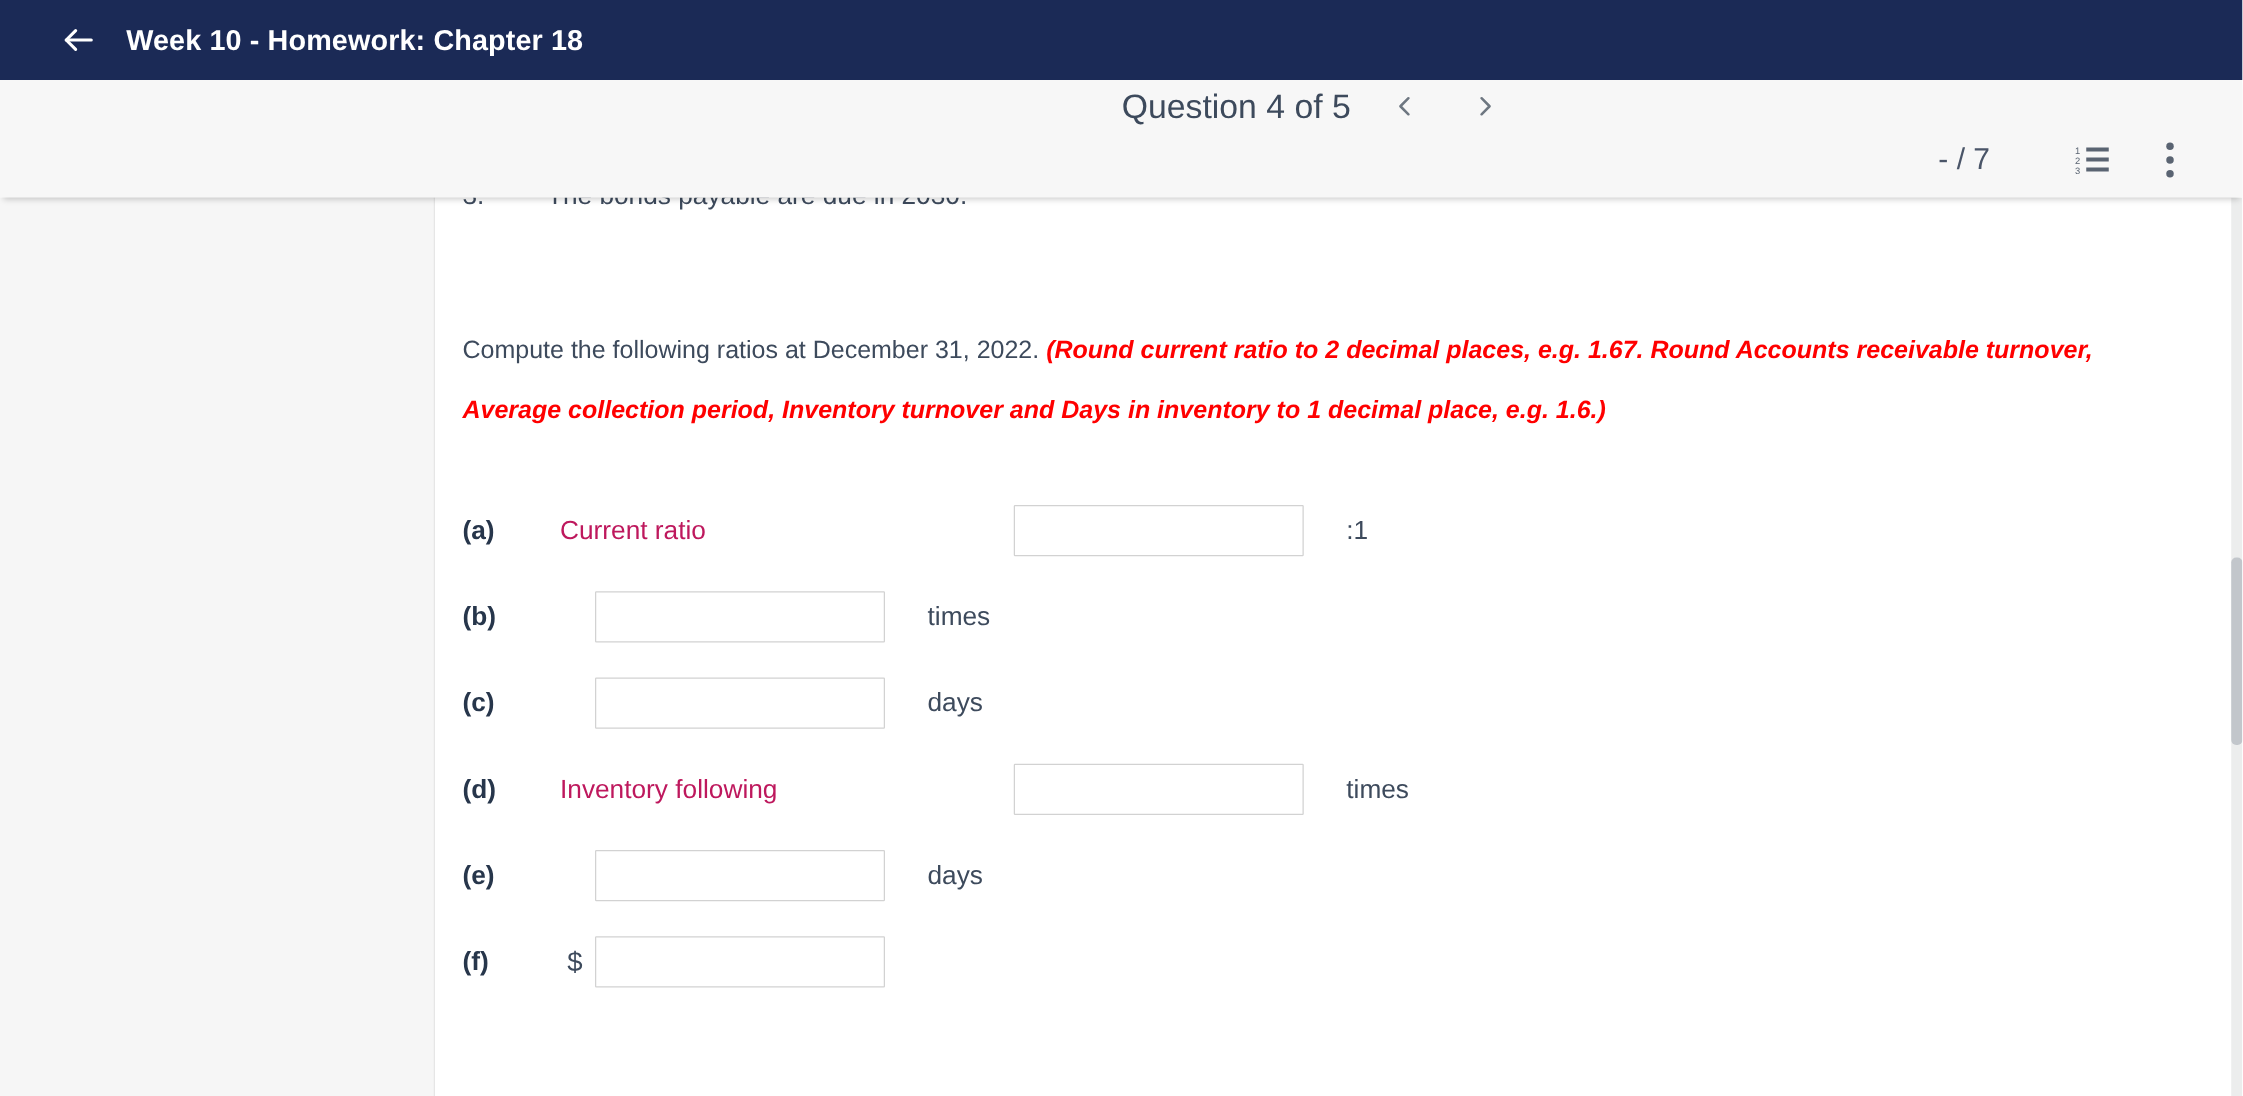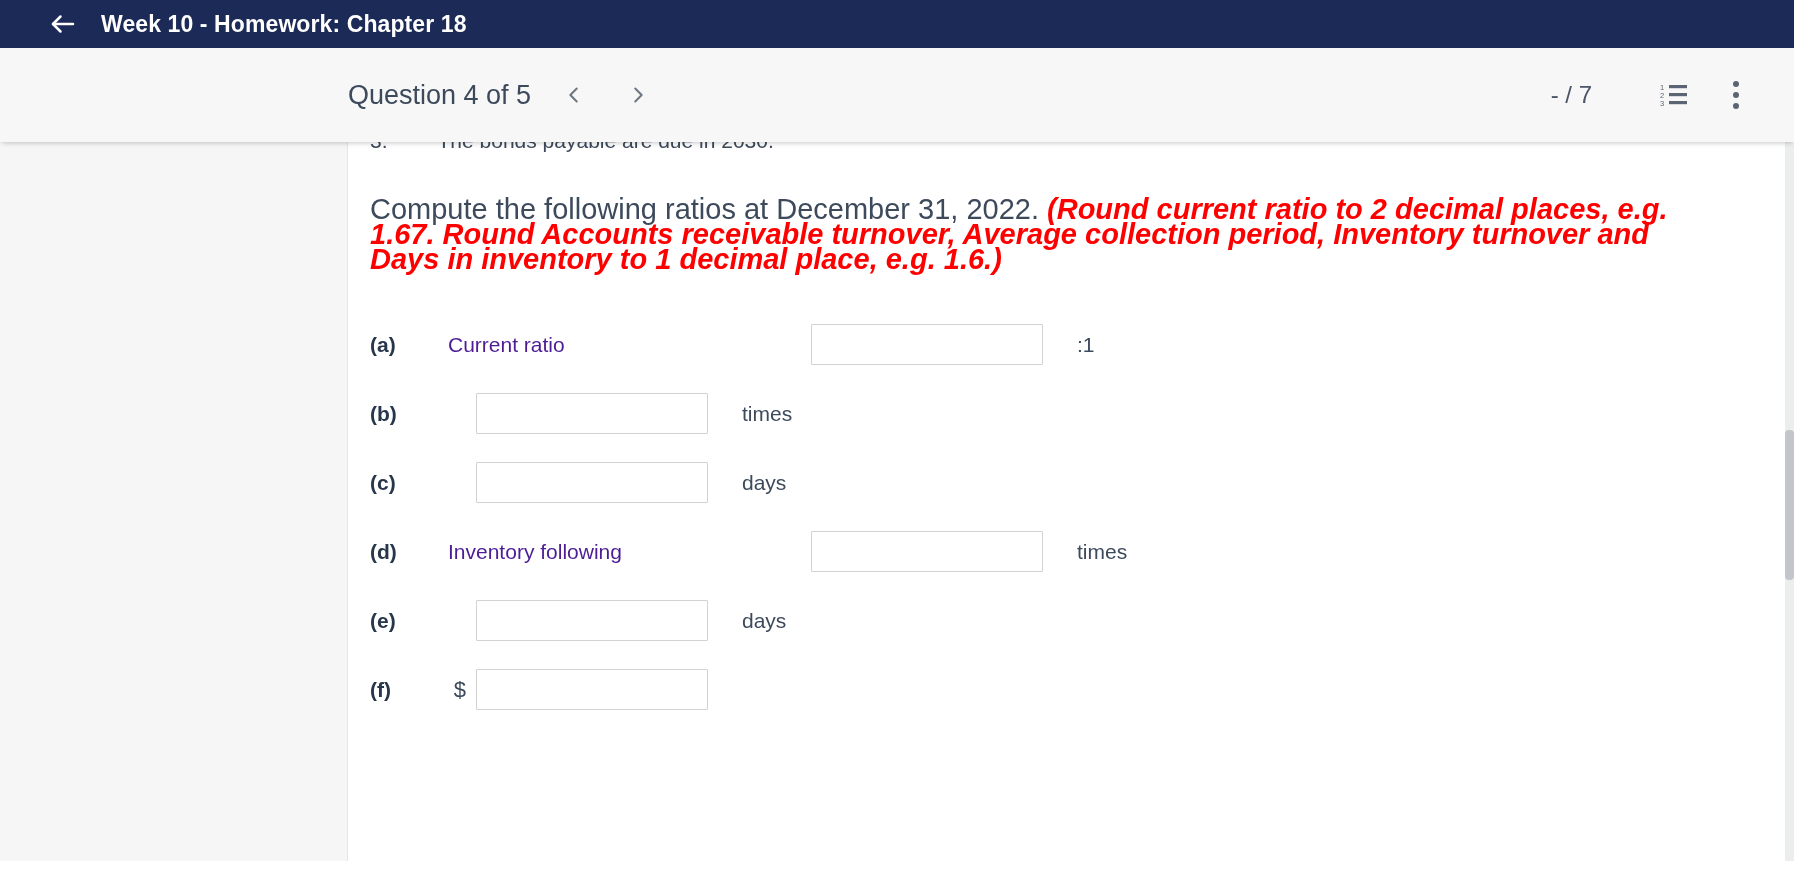--- a/index.html
+++ b/index.html
@@ -8,21 +8,21 @@
     padding: 0;
     width: 1794px;
     height: 877px;
     overflow: hidden;
     background: #ffffff;
     font-family: "Liberation Sans", sans-serif;
   }
 
   
   .appbar {
-    height: 48px;
+    height: 64px;
     background: #1b2a56;
     display: flex;
     align-items: center;
     padding-left: 46px;
     position: relative;
     z-index: 30;
   }
   .back-icon {
     width: 34px;
     height: 34px;
@@ -45,20 +45,21 @@
   
   .qbar {
     height: 94px;
     background: #f7f7f7;
     display: flex;
     align-items: center;
     padding: 0 36px 0 348px;
     position: relative;
     z-index: 20;
     box-shadow: 0 3px 5px -2px rgba(0,0,0,.22);
+    flex-direction: column;
   }
   .qbar-left {
     display: flex;
     align-items: center;
   }
   .qbar-title {
     font-size: 27px;
     color: #3d4a5c;
     white-space: nowrap;
     font-weight: normal;
@@ -130,24 +131,24 @@
     font-size: 21px;
     color: #3d4a5c;
     white-space: nowrap;
     display: flex;
     gap: 50px;
   }
   .clipped-line .num { font-weight: normal; }
 
   
   .instructions {
-    margin-top: 55px;
+    margin-top: 98px;
     max-width: 1320px;
-    font-size: 29px;
-    line-height: 25px;
+    font-size: 20px;
+    line-height: 48px;
     color: #3d4a5c;
   }
   .hint {
     color: #ff0000;
     font-style: italic;
     font-weight: bold;
   }
 
   
   .rows { margin-top: 38px; }
@@ -160,21 +161,21 @@
     width: 78px;
     flex: 0 0 78px;
     font-size: 21px;
     font-weight: bold;
     color: #27364b;
   }
   .row-label {
     width: 335px;
     flex: 0 0 335px;
     font-size: 21px;
-    color: #4c1d95;
+    color: #be185d;
   }
   .currency {
     width: 28px;
     flex: 0 0 28px;
     text-align: right;
     font-size: 22px;
     color: #3d4a5c;
     padding-right: 10px;
   }
   .answer-input {

